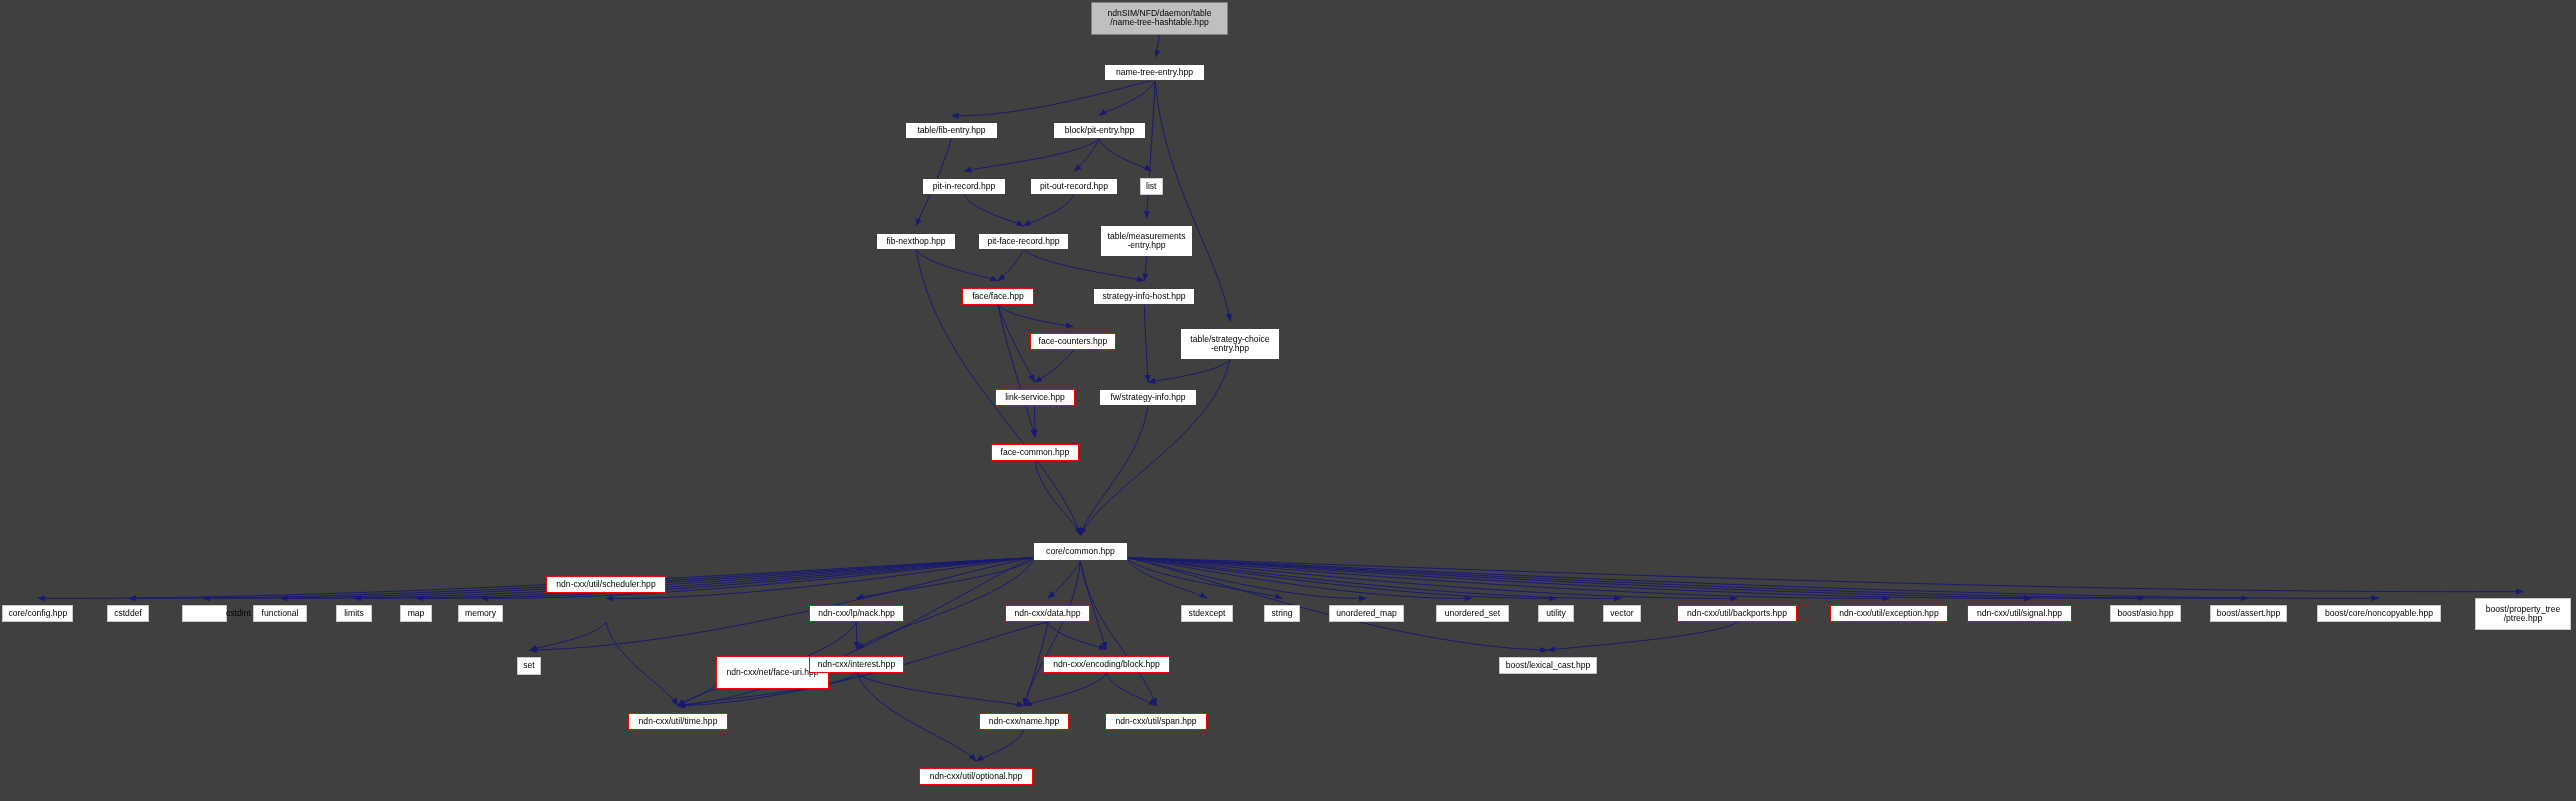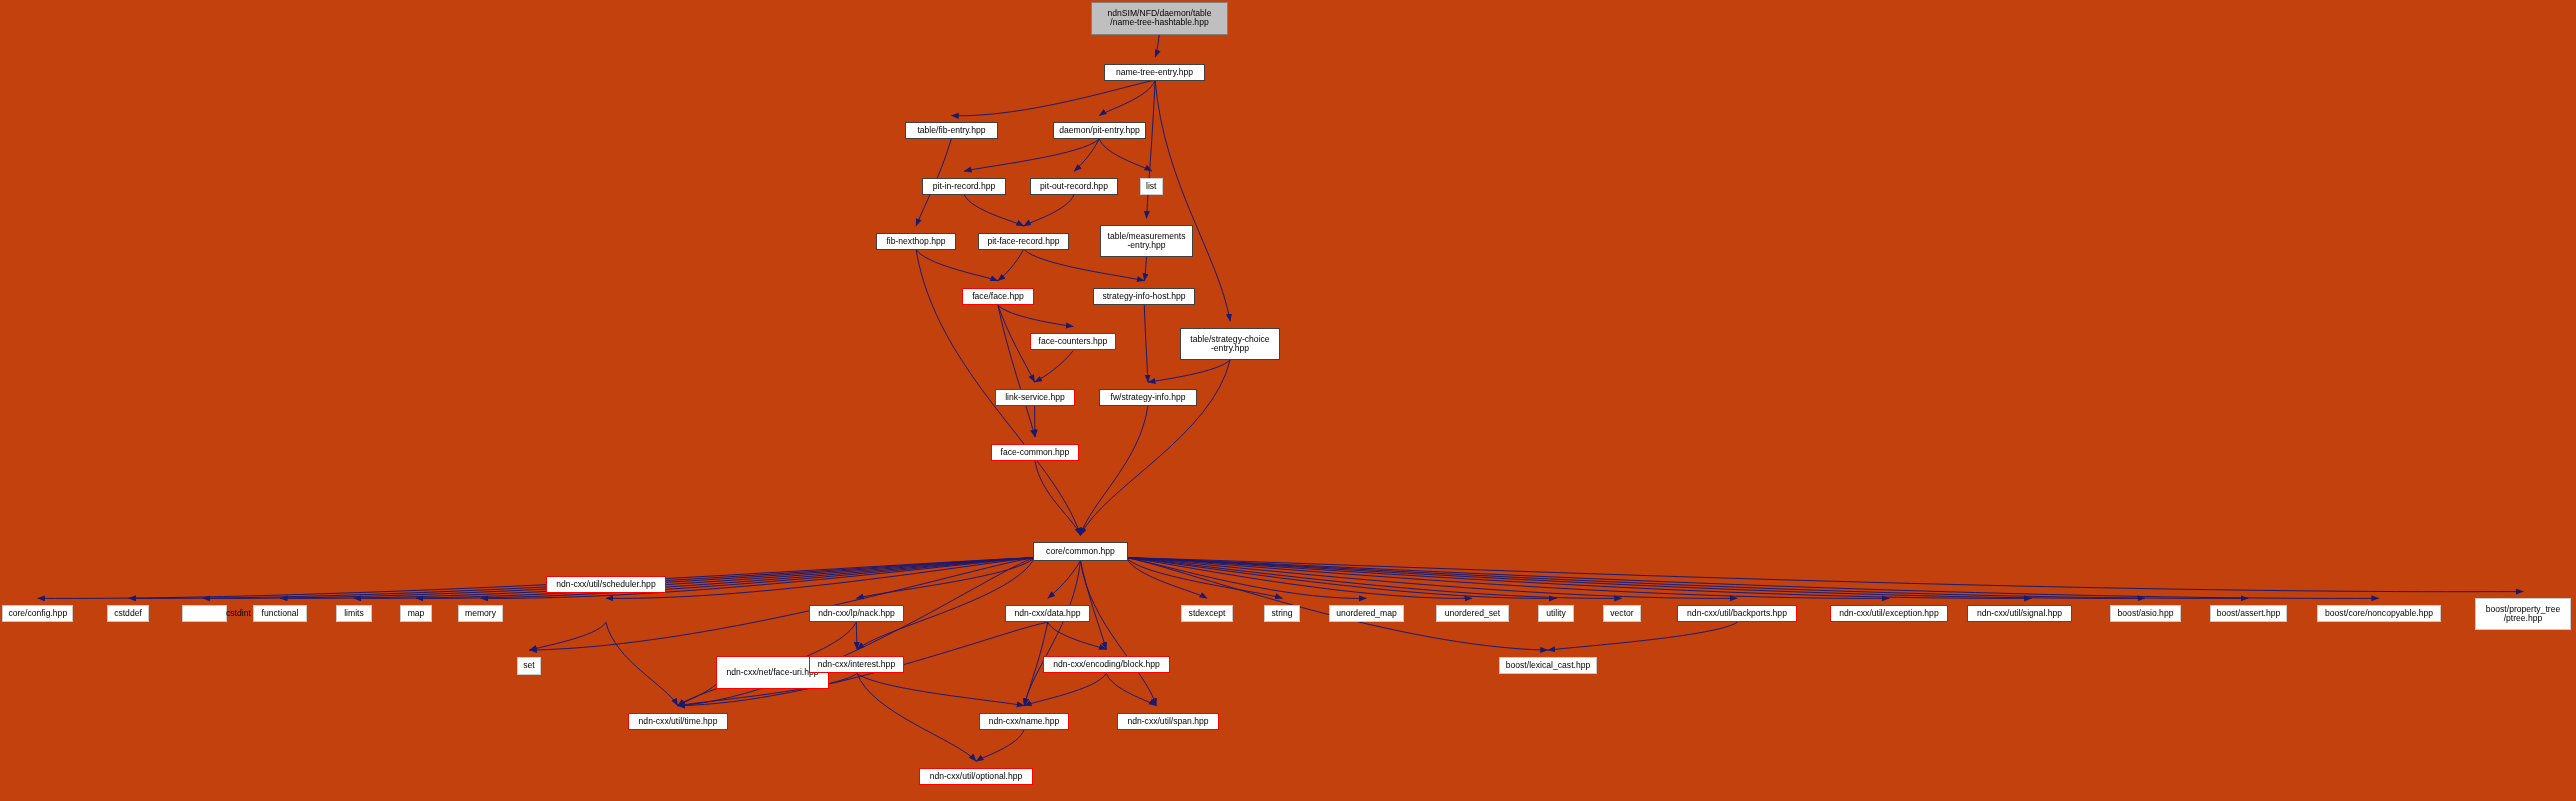--- a/index.html
+++ b/index.html
@@ -1,17 +1,17 @@
 <!DOCTYPE html>
 <html style="font-size:12px"><head>
 <meta charset="utf-8">
 <style>
   html,body{margin:0;padding:0;background:#ffffff;}
   body{font-family:"Liberation Sans","DejaVu Sans",sans-serif;}
-  #canvas{position:relative;width:2576px;height:801px;background:#c2410c;overflow:hidden;}
+  #canvas{position:relative;width:2576px;height:801px;background:#404040;overflow:hidden;}
   svg#edges{position:absolute;left:0;top:0;width:2576px;height:801px;}
   .node{position:absolute;box-sizing:border-box;display:flex;align-items:center;justify-content:center;
         text-align:center;background:#ffffff;line-height:1.05;white-space:pre-line;
         font-size:8.6px;color:#000000;}
   .node.sys{border:0.8px solid #c8c8c8;}
   .node.hdr{border:0.8px solid #404040;}
   .node.red{border:1.2px solid #ff0000;}
   .node.root{border:1.2px solid #808080;background:#bfbfbf;}
   .node span{display:block;width:100%;}
 </style>
@@ -97,21 +97,21 @@
         <path d="M1364,972 C1356.32,993.42 1310.24,1007.7 1300,1014" fill="none" stroke="#191970" stroke-width="1.3" marker-end="url(#ah)"></path>
         <path d="M1141.5,897 C1160.52,949.92 1274.64,985.2 1300,1014" fill="none" stroke="#191970" stroke-width="1.3" marker-end="url(#ah)"></path>
         <path d="M2314,829 C2283.7,848.32 2101.9,861.2 2061.5,866" fill="none" stroke="#191970" stroke-width="1.3" marker-end="url(#ah)"></path>
       </g>
   </svg>
   <div id="node-layer">
       <div class="node root" style="left: 1091px; top: 1.5px; width: 137px; height: 33px;"><span>ndnSIM/NFD/daemon/table
 /name-tree-hashtable.hpp</span></div>
       <div class="node hdr" style="left: 1104px; top: 64px; width: 101px; height: 16.5px;"><span>name-tree-entry.hpp</span></div>
       <div class="node hdr" style="left: 905px; top: 122px; width: 93px; height: 16.5px;"><span>table/fib-entry.hpp</span></div>
-      <div class="node hdr" style="left: 1053px; top: 122px; width: 93px; height: 16.5px;"><span>daemon/pit-entry.hpp</span></div>
+      <div class="node hdr" style="left: 1053px; top: 122px; width: 93px; height: 16.5px;"><span>block/pit-entry.hpp</span></div>
       <div class="node hdr" style="left: 922px; top: 178px; width: 84px; height: 16.5px;"><span>pit-in-record.hpp</span></div>
       <div class="node hdr" style="left: 1030px; top: 178px; width: 88px; height: 16.5px;"><span>pit-out-record.hpp</span></div>
       <div class="node sys" style="left: 1140px; top: 178px; width: 22.5px; height: 16.5px;"><span>list</span></div>
       <div class="node hdr" style="left: 876px; top: 233px; width: 80px; height: 16.5px;"><span>fib-nexthop.hpp</span></div>
       <div class="node hdr" style="left: 978px; top: 233px; width: 91px; height: 16.5px;"><span>pit-face-record.hpp</span></div>
       <div class="node hdr" style="left: 1100px; top: 225px; width: 93px; height: 32px;"><span>table/measurements
 -entry.hpp</span></div>
       <div class="node red" style="left: 962px; top: 288px; width: 72px; height: 17.3px;"><span>face/face.hpp</span></div>
       <div class="node hdr" style="left: 1093px; top: 288px; width: 102px; height: 16.5px;"><span>strategy-info-host.hpp</span></div>
       <div class="node red" style="left: 1030px; top: 333px; width: 86px; height: 17.3px;"><span>face-counters.hpp</span></div>
@@ -145,17 +145,17 @@
       <div class="node sys" style="left: 2317px; top: 605px; width: 124px; height: 16.5px;"><span>boost/core/noncopyable.hpp</span></div>
       <div class="node sys" style="left: 2475px; top: 598px; width: 96px; height: 32px;"><span>boost/property_tree
 /ptree.hpp</span></div>
       <div class="node sys" style="left: 517px; top: 657px; width: 24px; height: 18px;"><span>set</span></div>
       <div class="node red" style="left: 668px; top: 656px; width: 113px; height: 33px; margin-left: 48px;"><span>ndn-cxx/net/face-uri.hpp</span></div>
       <div class="node red" style="left: 809px; top: 656px; width: 95px; height: 17.3px;"><span>ndn-cxx/interest.hpp</span></div>
       <div class="node red" style="left: 1043px; top: 656px; width: 127px; height: 17.3px;"><span>ndn-cxx/encoding/block.hpp</span></div>
       <div class="node sys" style="left: 1499px; top: 657px; width: 98px; height: 16.5px;"><span>boost/lexical_cast.hpp</span></div>
       <div class="node red" style="left: 628px; top: 713px; width: 100px; height: 17.3px;"><span>ndn-cxx/util/time.hpp</span></div>
       <div class="node red" style="left: 979px; top: 713px; width: 90px; height: 17.3px;"><span>ndn-cxx/name.hpp</span></div>
-      <div class="node red" style="left: 1105px; top: 713px; width: 102px; height: 17.3px; margin-left: 12px;"><span>ndn-cxx/util/span.hpp</span></div>
+      <div class="node red" style="left: 1105px; top: 713px; width: 102px; height: 17.3px;"><span>ndn-cxx/util/span.hpp</span></div>
       <div class="node red" style="left: 919px; top: 768px; width: 114px; height: 17.3px;"><span>ndn-cxx/util/optional.hpp</span></div>
     </div>
 </div>
 
 
 </body></html>

